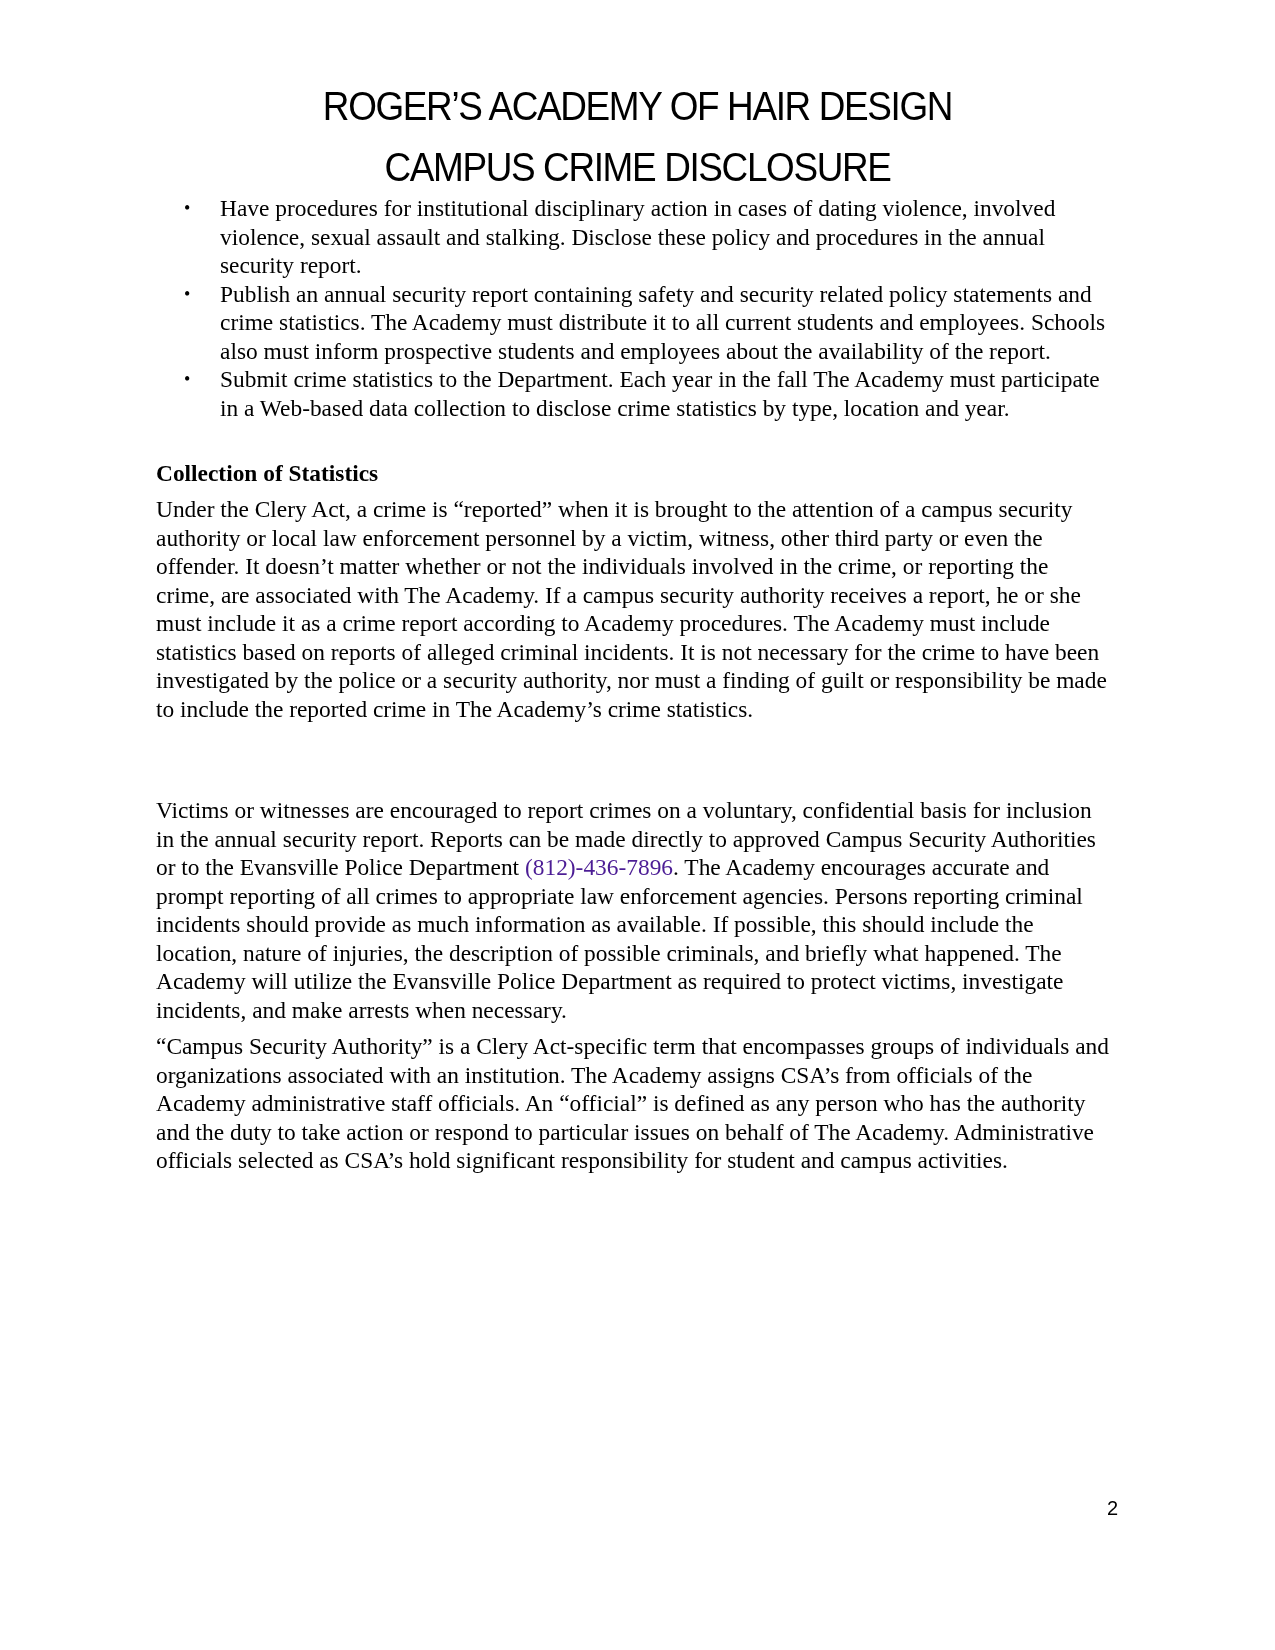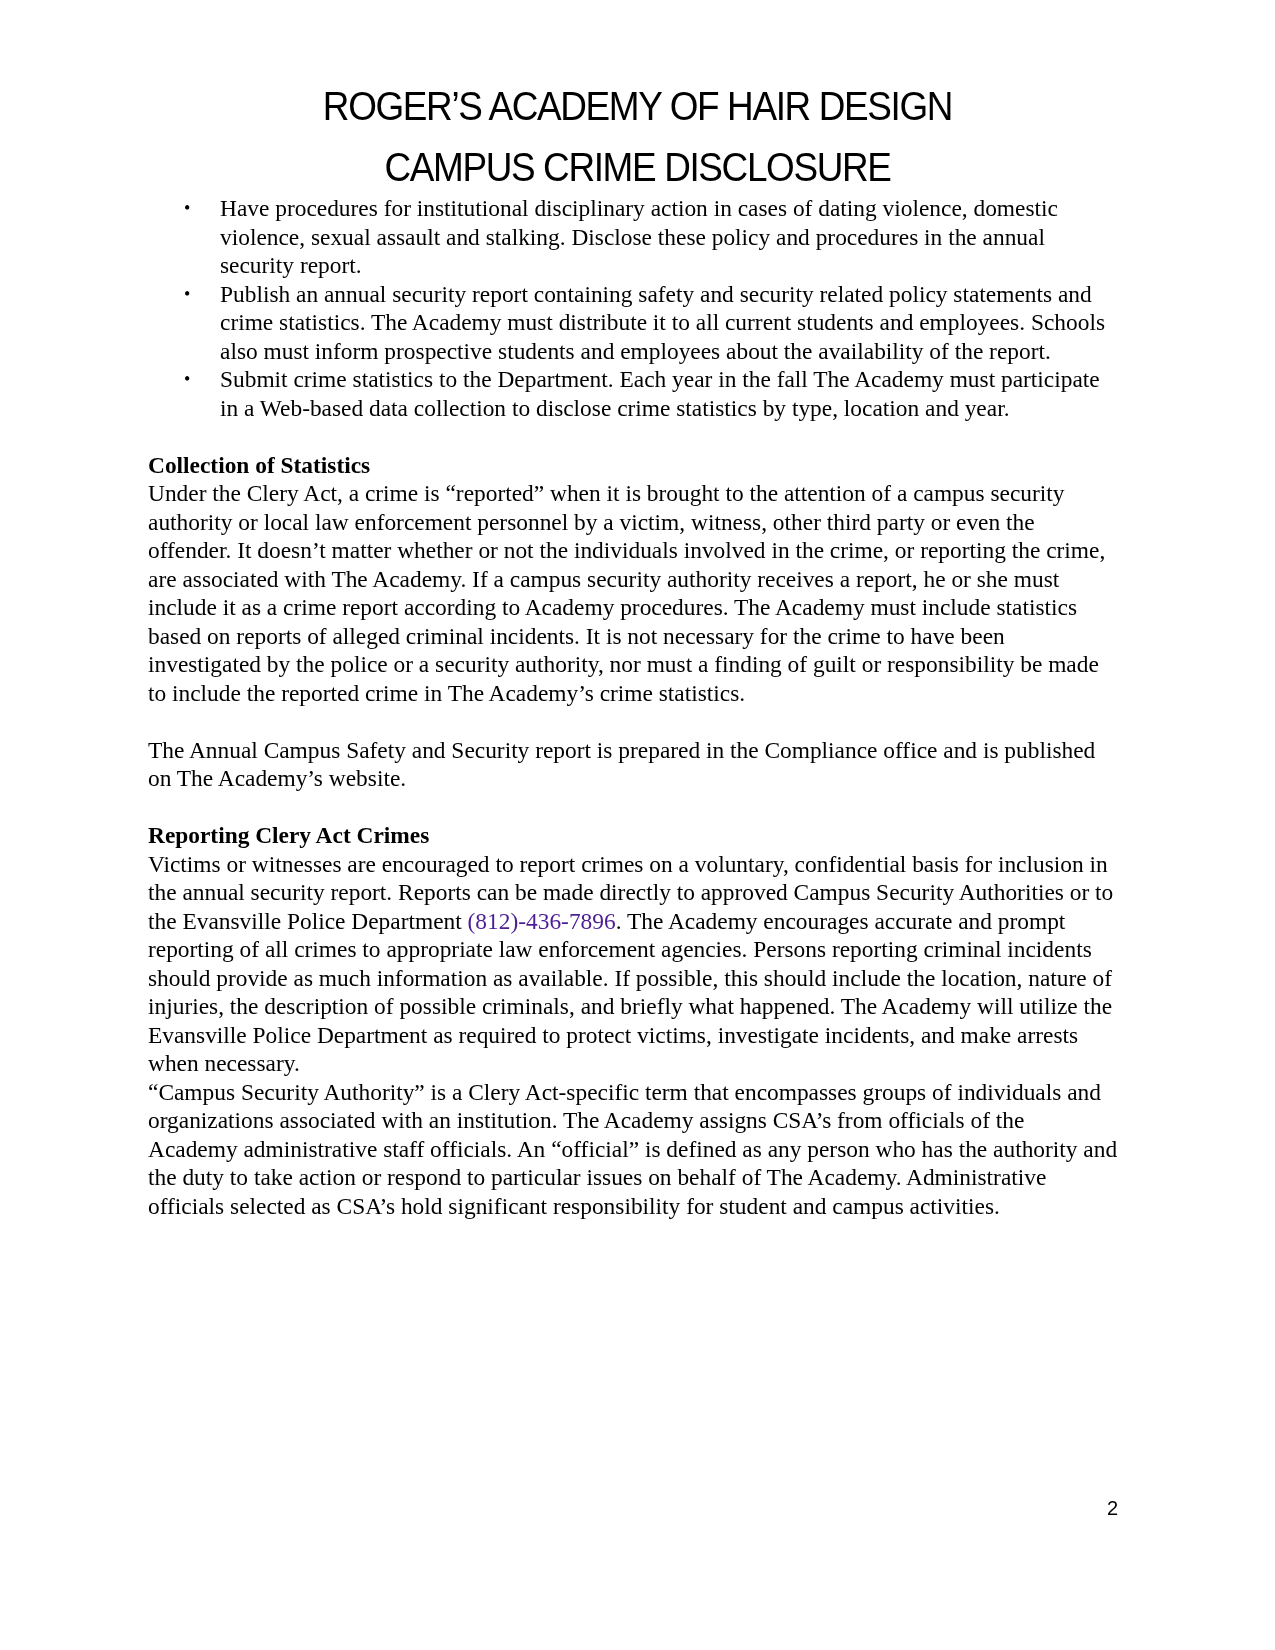--- a/index.html
+++ b/index.html
@@ -30,21 +30,21 @@
     .header div { white-space: nowrap; }
     .content {
       position: absolute;
       left: 148px;
       top: 194px;
       width: 970px;
       font-family: "Liberation Serif", serif;
       font-size: 23.4px;
       line-height: 28.5px;
     }
-    .content p { margin: 0; }
+    .content p { margin: 8px; }
     ul.bullets {
       list-style: none;
       margin: 0;
       padding: 0 0 0 72px;
     }
     ul.bullets li {
       position: relative;
       margin: 0;
     }
     ul.bullets li .bullet {
@@ -69,43 +69,41 @@
 
 <div class="header">
   <div>ROGER’S ACADEMY OF HAIR DESIGN</div>
   <div>CAMPUS CRIME DISCLOSURE</div>
 </div>
 
 <div class="content">
   <ul class="bullets">
     <li>
       <span class="bullet">•</span>
-      <span>Have procedures for institutional disciplinary action in cases of dating violence, domestic violence, sexual assault and stalking. Disclose these policy and procedures in the annual security report.</span>
+      <span>Have procedures for institutional disciplinary action in cases of dating violence, involved violence, sexual assault and stalking. Disclose these policy and procedures in the annual security report.</span>
     </li>
     <li>
       <span class="bullet">•</span>
       <span>Publish an annual security report containing safety and security related policy statements and crime statistics. The Academy must distribute it to all current students and employees. Schools also must inform prospective students and employees about the availability of the report.</span>
     </li>
     <li>
       <span class="bullet">•</span>
       <span>Submit crime statistics to the Department. Each year in the fall The Academy must participate in a Web-based data collection to disclose crime statistics by type, location and year.</span>
     </li>
   </ul>
 
   <div class="gap"></div>
 
   <section>
     <p class="heading">Collection of Statistics</p>
     <p>Under the Clery Act, a crime is “reported” when it is brought to the attention of a campus security authority or local law enforcement personnel by a victim, witness, other third party or even the offender. It doesn’t matter whether or not the individuals involved in the crime, or reporting the crime, are associated with The Academy. If a campus security authority receives a report, he or she must include it as a crime report according to Academy procedures.  The Academy must include statistics based on reports of alleged criminal incidents. It is not necessary for the crime to have been investigated by the police or a security authority, nor must a finding of guilt or responsibility be made to include the reported crime in The Academy’s crime statistics.</p>
     <div class="gap"></div>
-    <p>The Annual Campus Safety and Security report is prepared in the Compliance office and is published on The Academy’s website.</p>
   </section>
 
   <div class="gap"></div>
 
   <section>
-    <p class="heading">Reporting Clery Act Crimes</p>
     <p><span>Victims or witnesses are encouraged to report crimes on a voluntary, confidential basis for inclusion in the annual security report. Reports can be made directly to approved Campus Security Authorities or to the Evansville Police Department </span><span class="phone">(812)-436-7896</span><span>. The Academy encourages accurate and prompt reporting of all crimes to appropriate law enforcement agencies.  Persons reporting criminal incidents should provide as much information as available. If possible, this should include the location, nature of injuries, the description of possible criminals, and briefly what happened. The Academy will utilize the Evansville Police Department as required to protect victims, investigate incidents, and make arrests when necessary.</span></p>
     <p>“Campus Security Authority” is a Clery Act-specific term that encompasses groups of individuals and organizations associated with an institution. The Academy assigns CSA’s from officials of the Academy administrative staff officials.  An “official” is defined as any person who has the authority and the duty to take action or respond to particular issues on behalf of The Academy.   Administrative officials selected as CSA’s hold significant responsibility for student and campus activities.</p>
   </section>
 </div>
 
 <div class="page-num">2</div>
 
 </body></html>

